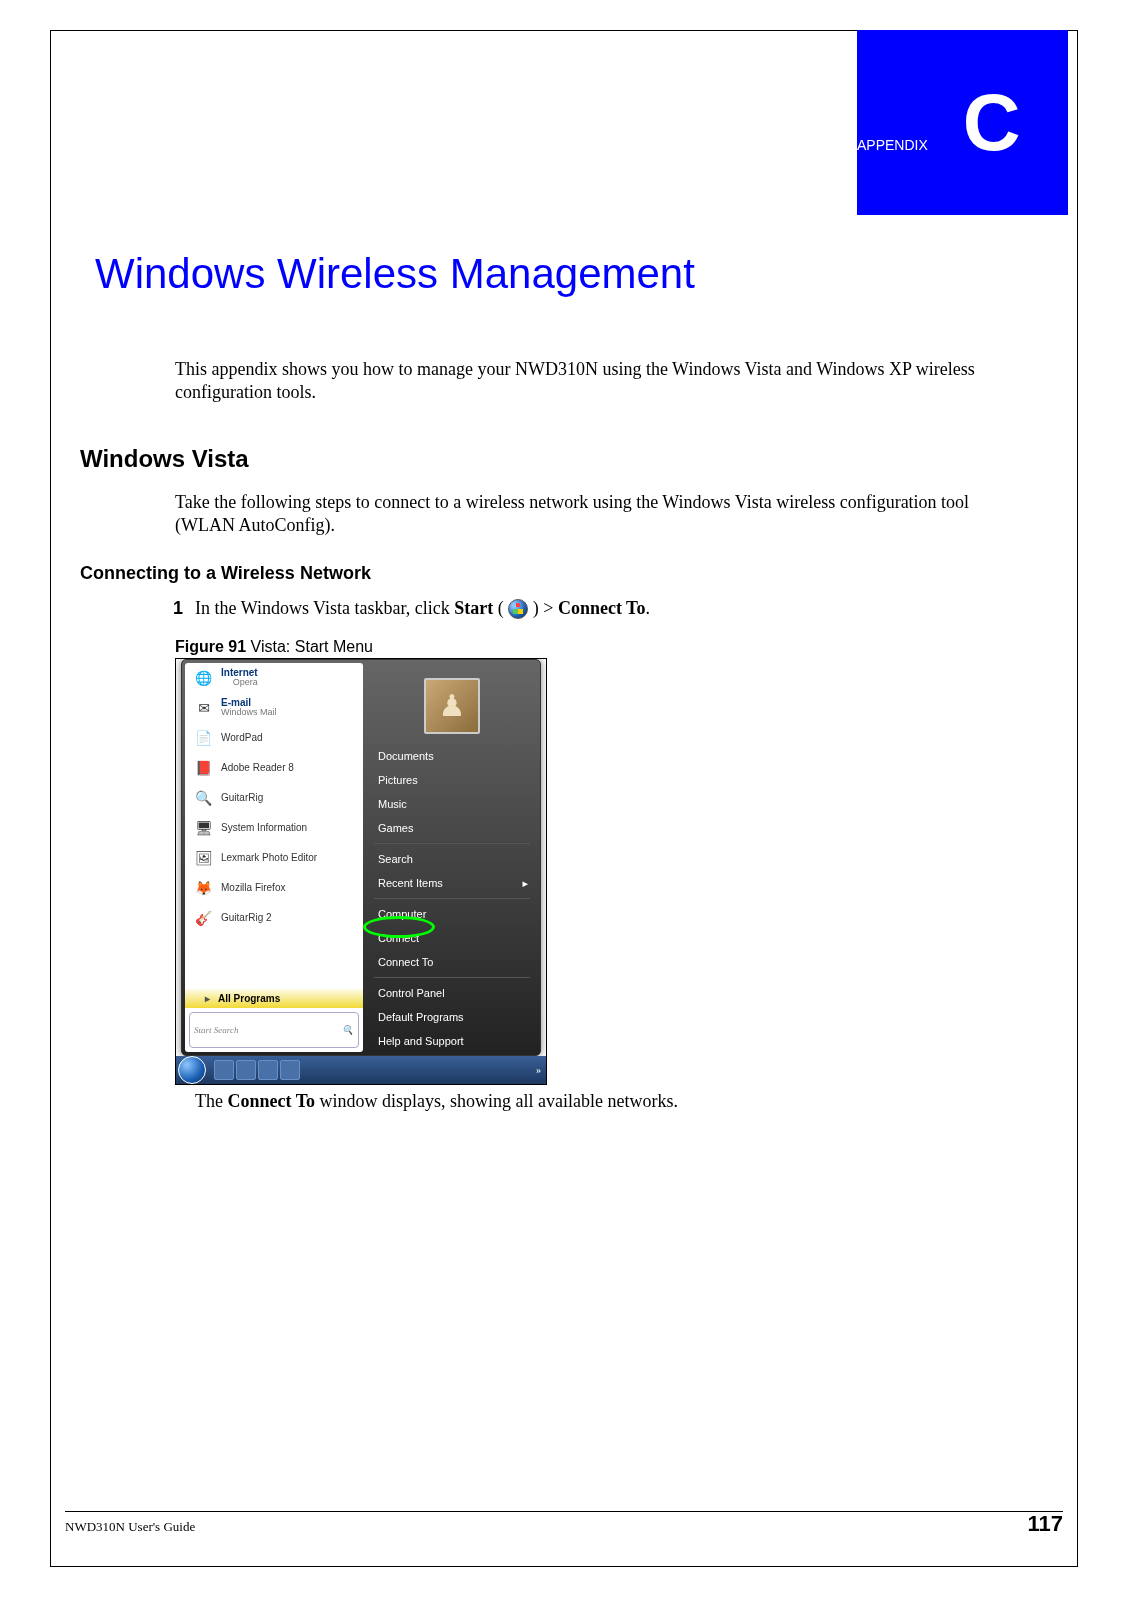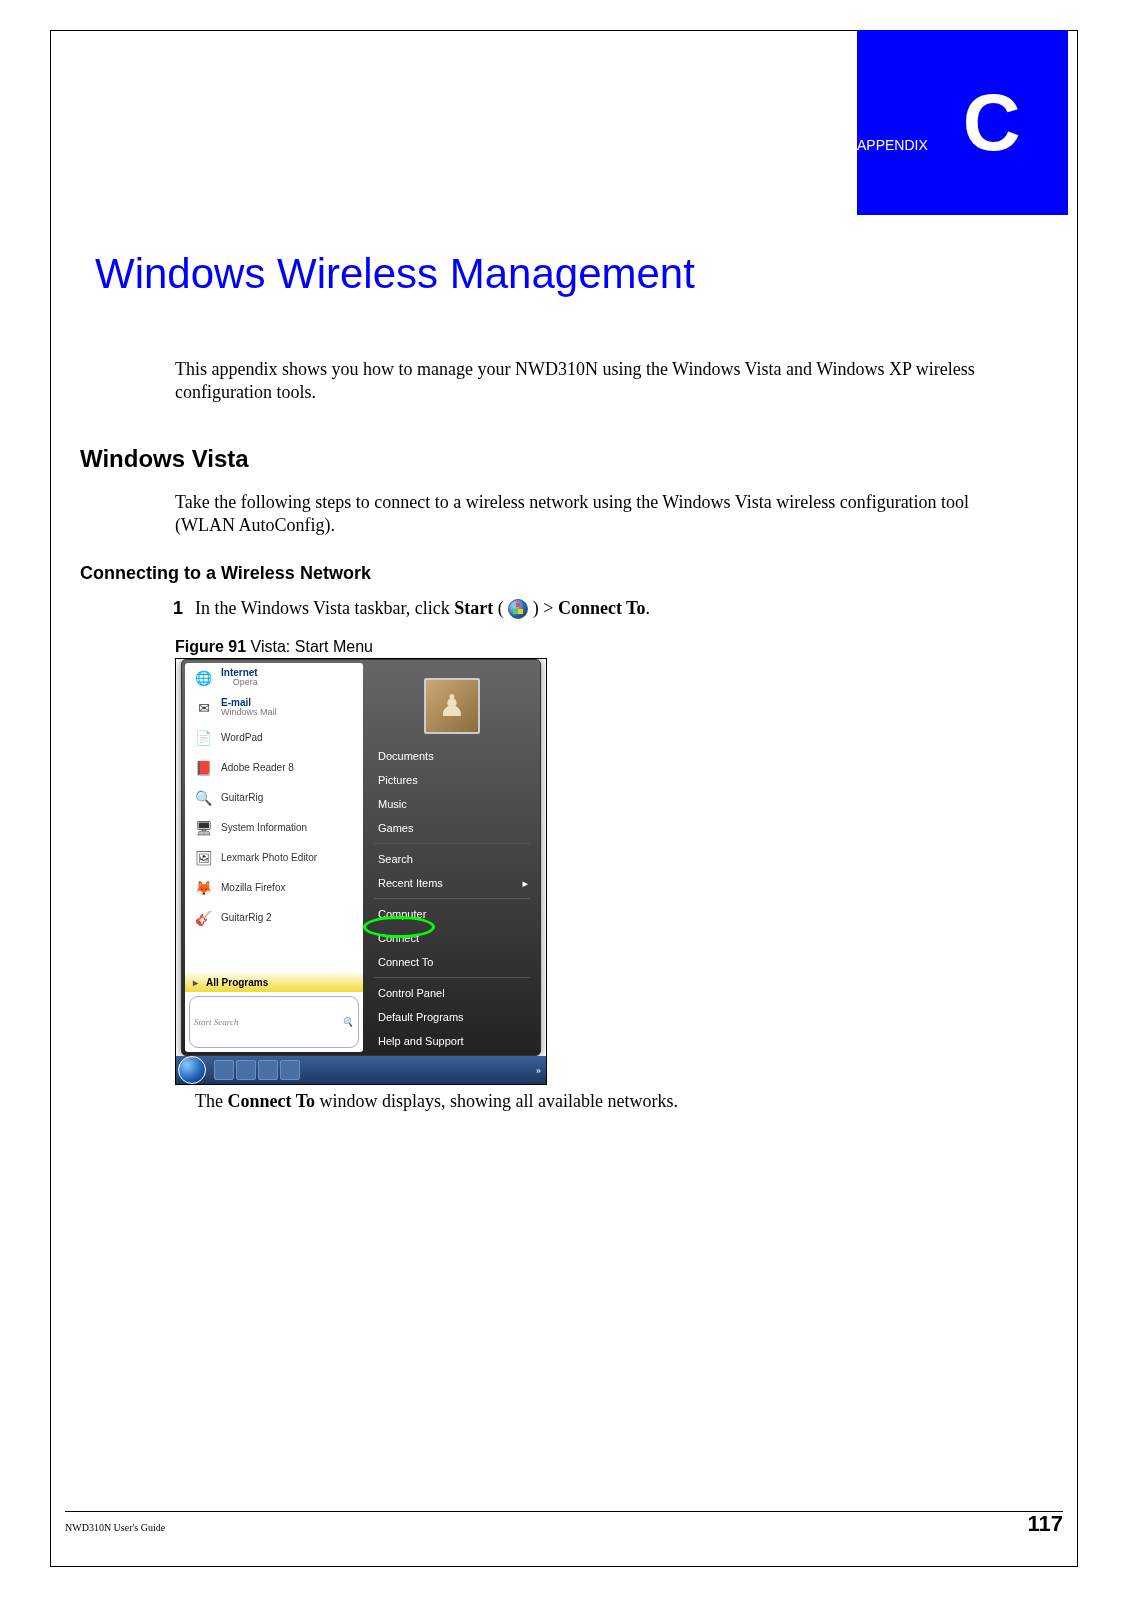--- a/index.html
+++ b/index.html
@@ -272,41 +272,41 @@
     .vista-left-item .secondary {
       color: #777;
       font-size: 9px;
       text-align: right;
     }
     .vista-left-spacer {
       flex: 1;
     }
     .vista-all-programs {
       background: linear-gradient(to bottom, #fefcea, #f1da36);
-      padding: 4px 8px;
+      padding: 4px 20px;
       font-family: "Segoe UI", Tahoma, sans-serif;
       font-size: 10px;
       font-weight: bold;
       display: flex;
       align-items: flex-start;
     }
     .vista-all-programs::before {
       content: "▸";
       margin-right: 8px;
       color: #555;
     }
     .vista-search {
       margin: 4px;
       border: 1px solid #aac;
-      border-radius: 9px;
+      border-radius: 4px;
       height: 18px;
       display: flex;
       align-items: center;
       justify-content: space-between;
-      padding: 16px 4px;
+      padding: 8px 4px;
       font-size: 9px;
       color: #888;
       font-style: italic;
     }
     .vista-taskbar {
       position: absolute;
       bottom: 0;
       left: 0;
       right: 0;
       height: 28px;
@@ -350,21 +350,21 @@
     .footer {
       position: absolute;
       bottom: 60px;
       left: 65px;
       right: 65px;
       display: flex;
       justify-content: space-between;
       align-items: baseline;
     }
     .footer-left {
-      font-size: 10px;
+      font-size: 13px;
     }
     .footer-right {
       font-family: Arial, Helvetica, sans-serif;
       font-size: 22px;
       font-weight: bold;
     }
     .footer-line {
       position: absolute;
       bottom: 85px;
       left: 65px;

